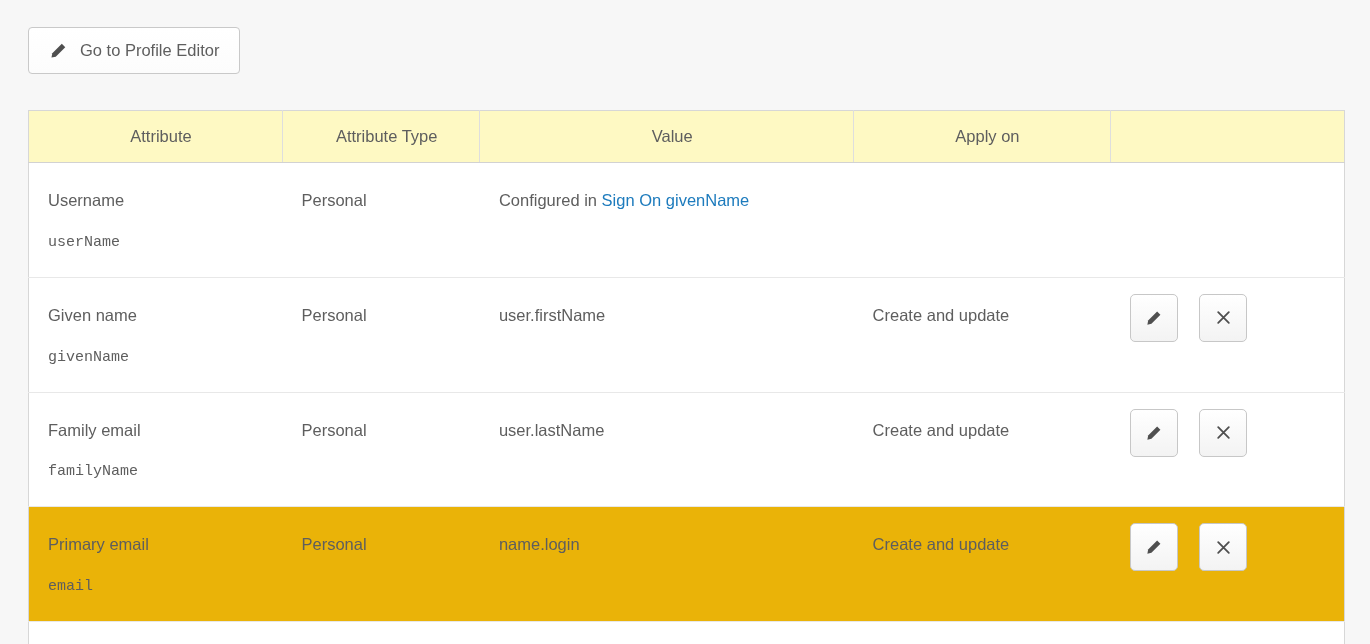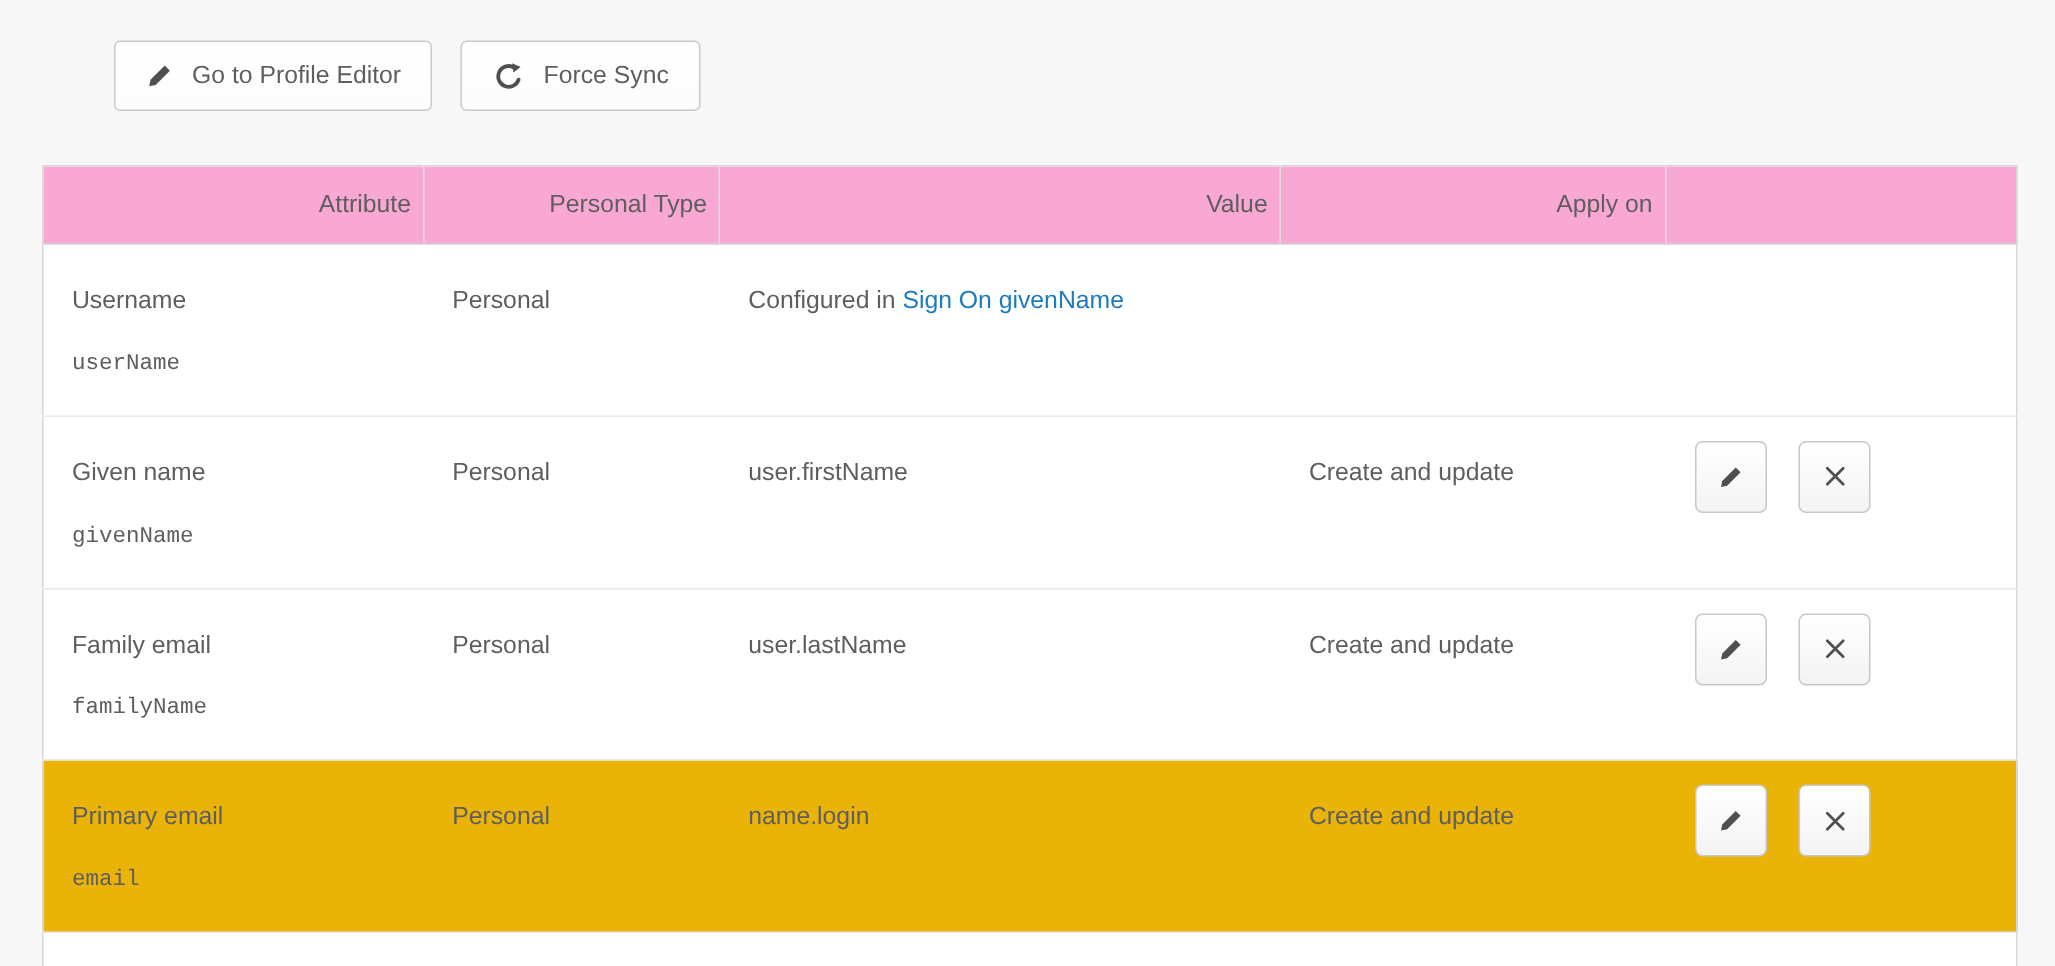--- a/index.html
+++ b/index.html
@@ -11,21 +11,21 @@
   html,body{margin:0;padding:0;}
   body{
     width:1370px;height:644px;overflow:hidden;
     background:#f7f7f7;
     font-family:"Liberation Sans", sans-serif;
     color:var(--text-color);
   }
   .page{padding:27px 25px 0 28px;}
 
   
-  .toolbar{display:flex;gap:19px;margin-bottom:36px;margin-left:48px;}
+  .toolbar{display:flex;gap:19px;margin-bottom:36px;}
   .tb-btn{
     display:inline-flex;align-items:center;gap:12px;
     height:47px;padding:0 20px;
     background:linear-gradient(#ffffff,#fcfcfc);
     border:1px solid #c9c9c9;border-radius:4px;
     font-family:"Liberation Sans", sans-serif;
     font-size:16.5px;color:var(--text-color);
     cursor:pointer;
   }
   .tb-btn svg{flex:0 0 auto;}
@@ -33,24 +33,24 @@
   
   table.attr-table{
     width:100%;
     border-collapse:collapse;
     background:#ffffff;
     border:1px solid #d7d7d7;
     table-layout:fixed;
   }
   thead th{
     height:52px;
-    background:#f9a8d4;
+    background:#fef9c3;
     border-right:1px solid #dedede;
     border-bottom:1px solid #d2d2d2;
-    text-align:right;
+    text-align:center;
     padding:0 8px 0 19px;
     font-weight:normal;
     font-size:16.5px;
     color:var(--text-color);
   }
   thead th:last-child{border-right:none;}
   tbody td{
     vertical-align:top;
     padding:28px 8px 25px 19px;
     border-bottom:1px solid #e8e8e8;
@@ -84,44 +84,35 @@
 <div class="page">
 
   <div class="toolbar">
     <button class="tb-btn">
       <span style="display:inline-flex;">
         <svg width="19" height="19" viewBox="0 0 16 16">
           <path d="M10.8 2.3 L13.7 5.2 L5.7 13.2 L2.1 13.9 L2.8 10.3 Z" fill="#4f4f4f"></path>
         </svg>
       </span>
       <span>Go to Profile Editor</span>
-    </button>
-    <button class="tb-btn">
-      <span style="display:inline-flex;">
-        <svg width="22" height="22" viewBox="0 0 20 20">
-          <path d="M13.4 4.6 A6.3 6.3 0 1 0 16.1 11.9" fill="none" stroke="#4f4f4f" stroke-width="2.3" stroke-linecap="round"></path>
-          <path d="M12.2 1.9 L17.3 4.2 L13.0 7.6 Z" fill="#4f4f4f"></path>
-        </svg>
-      </span>
-      <span>Force Sync</span>
     </button>
   </div>
 
   <table class="attr-table">
     <colgroup>
       <col style="width:19.3%">
         <col style="width:15.0%">
         <col style="width:28.4%">
         <col style="width:19.5%">
         <col style="width:17.8%">
     </colgroup>
     <thead>
       <tr>
         <th>Attribute</th>
-        <th>Personal Type</th>
+        <th>Attribute Type</th>
         <th>Value</th>
         <th>Apply on</th>
         <th></th>
       </tr>
     </thead>
     <tbody id="table-body">
 
   <tr class="data-row">
     <td>
       <div class="attr-label">Username</div>

